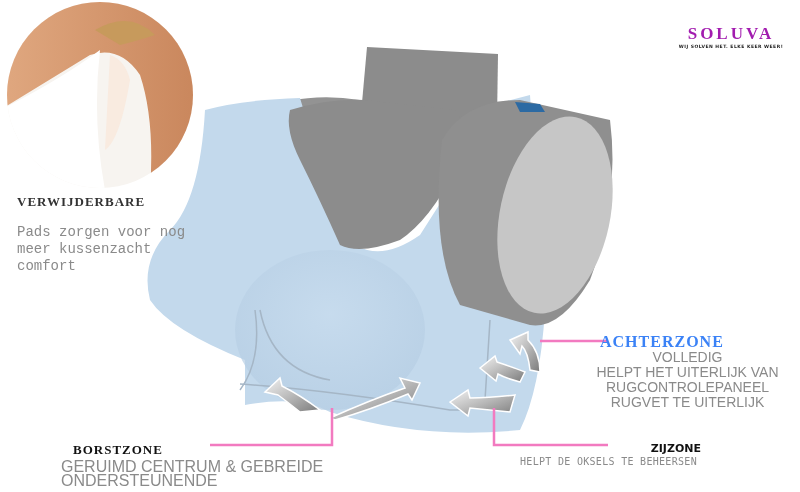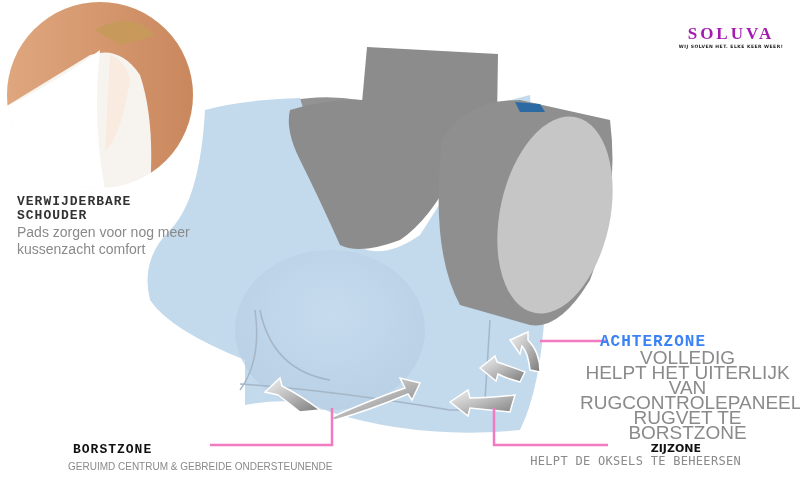--- a/index.html
+++ b/index.html
@@ -2,30 +2,30 @@
 <html><head>
 <meta charset="utf-8">
 <style>
   html, body { margin: 0; padding: 0; }
   body { width: 800px; height: 492px; overflow: hidden; background: #ffffff; position: relative; font-family: "Liberation Sans", sans-serif; }
   .stage { position: absolute; left: 0; top: 0; width: 800px; height: 492px; }
   .abs { position: absolute; }
   .logo { left: 672px; top: 24px; width: 118px; text-align: center; }
   .logo-main { font-family: "Liberation Serif", serif; font-size: 17px; letter-spacing: 3px; color: #a21caf; font-weight: bold; line-height: 20px; }
   .logo-sub { font-family: "DejaVu Sans", sans-serif; font-size: 4.5px; letter-spacing: 0.5px; color: #222; line-height: 6px; font-weight: bold; }
-  .head { font-family: Liberation Mono, monospace; font-weight: bold; color: #222; letter-spacing: 1px; text-transform: uppercase; }
+  .head { font-family: Liberation Serif, serif; font-weight: bold; color: #222; letter-spacing: 1px; text-transform: uppercase; }
   .body-grey { color: #8a8a8a; }
   .shoulder-title { left: 17px; top: 195px; font-size: 13px; line-height: 14px; color: #333; }
-  .shoulder-desc { left: 17px; top: 224px; font-size: 14px; line-height: 17px; width: 190px; }
+  .shoulder-desc { left: 17px; top: 224px; font-size: 14px; line-height: 17px; width: 190px; font-family: Liberation Mono, monospace; }
   .achter-title { left: 600px; top: 333px; font-size: 16px; color: #3b82f6; }
-  .achter-desc { left: 580px; top: 350px; width: 215px; text-align: center; font-size: 19px; line-height: 15px; }
+  .achter-desc { left: 580px; top: 350px; width: 215px; text-align: center; font-size: 14px; line-height: 15px; }
   .zij-title { left: 620px; top: 442px; width: 81px; text-align: right; font-family: "DejaVu Sans", sans-serif; font-size: 11px; font-weight: bold; color: #111; }
-  .zij-desc { left: 520px; top: 456px; width: 221px; text-align: right; font-family: "DejaVu Sans Mono", monospace; font-size: 12px; line-height: 11px; letter-spacing: 0.3px; text-transform: uppercase; }
+  .zij-desc { left: 520px; top: 456px; width: 221px; font-family: "DejaVu Sans Mono", monospace; font-size: 10px; line-height: 11px; letter-spacing: 0.3px; text-transform: uppercase; }
   .borst-title { left: 73px; top: 442px; font-size: 13px; color: #111; }
-  .borst-desc { left: 68px; top: 460px; width: 400px; font-size: 10px; line-height: 13.5px; }
+  .borst-desc { left: 61px; top: 460px; width: 400px; font-size: 16px; line-height: 13.5px; }
 </style>
 </head>
 <body>
 
 <div class="stage">
 
   <svg class="abs" style="left:0;top:0" width="800" height="492" viewBox="0 0 800 492">
     <defs>
       <linearGradient id="arrowG" x1="0" y1="0" x2="1" y2="1">
         <stop offset="0" stop-color="#f3f3f3"></stop>
@@ -89,30 +89,29 @@
     </g>
   </svg>
 
   <div class="abs logo">
     <div class="logo-main">SOLUVA</div>
     <div class="logo-sub">WIJ SOLVEN HET. ELKE KEER WEER!</div>
   </div>
 
   <div class="abs head shoulder-title">
     <div>VERWIJDERBARE</div>
-    <div>SCHOUDER</div>
   </div>
   <div class="abs body-grey shoulder-desc">Pads zorgen voor nog meer kussenzacht comfort</div>
 
   <div class="abs head achter-title">ACHTERZONE</div>
   <div class="abs body-grey achter-desc">
     <div>VOLLEDIG</div>
     <div>HELPT HET UITERLIJK VAN</div>
     <div>RUGCONTROLEPANEEL</div>
-    <div>RUGVET TE BORSTZONE</div>
+    <div>RUGVET TE UITERLIJK</div>
   </div>
 
   <div class="abs zij-title">ZIJZONE</div>
   <div class="abs body-grey zij-desc">
     <div>HELPT DE OKSELS TE BEHEERSEN</div>
   </div>
 
   <div class="abs head borst-title">BORSTZONE</div>
   <div class="abs body-grey borst-desc">
     <div>GERUIMD CENTRUM &amp; GEBREIDE ONDERSTEUNENDE</div>

